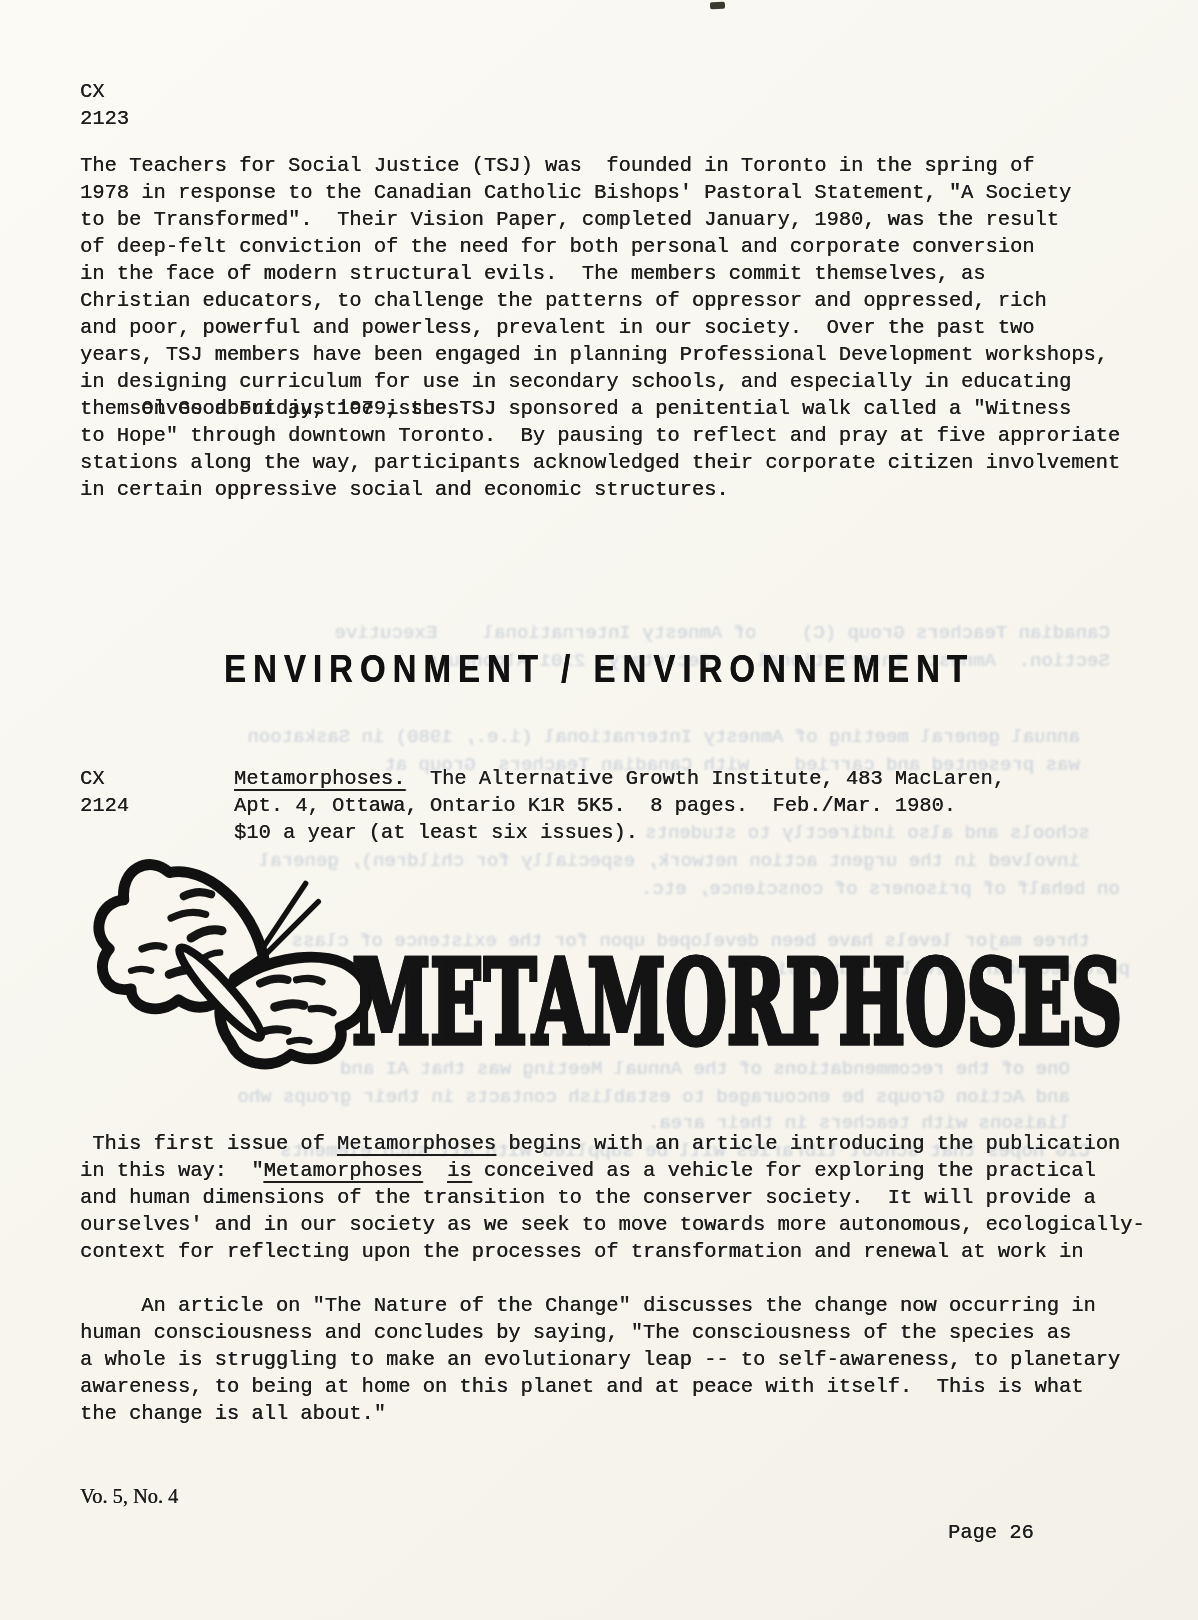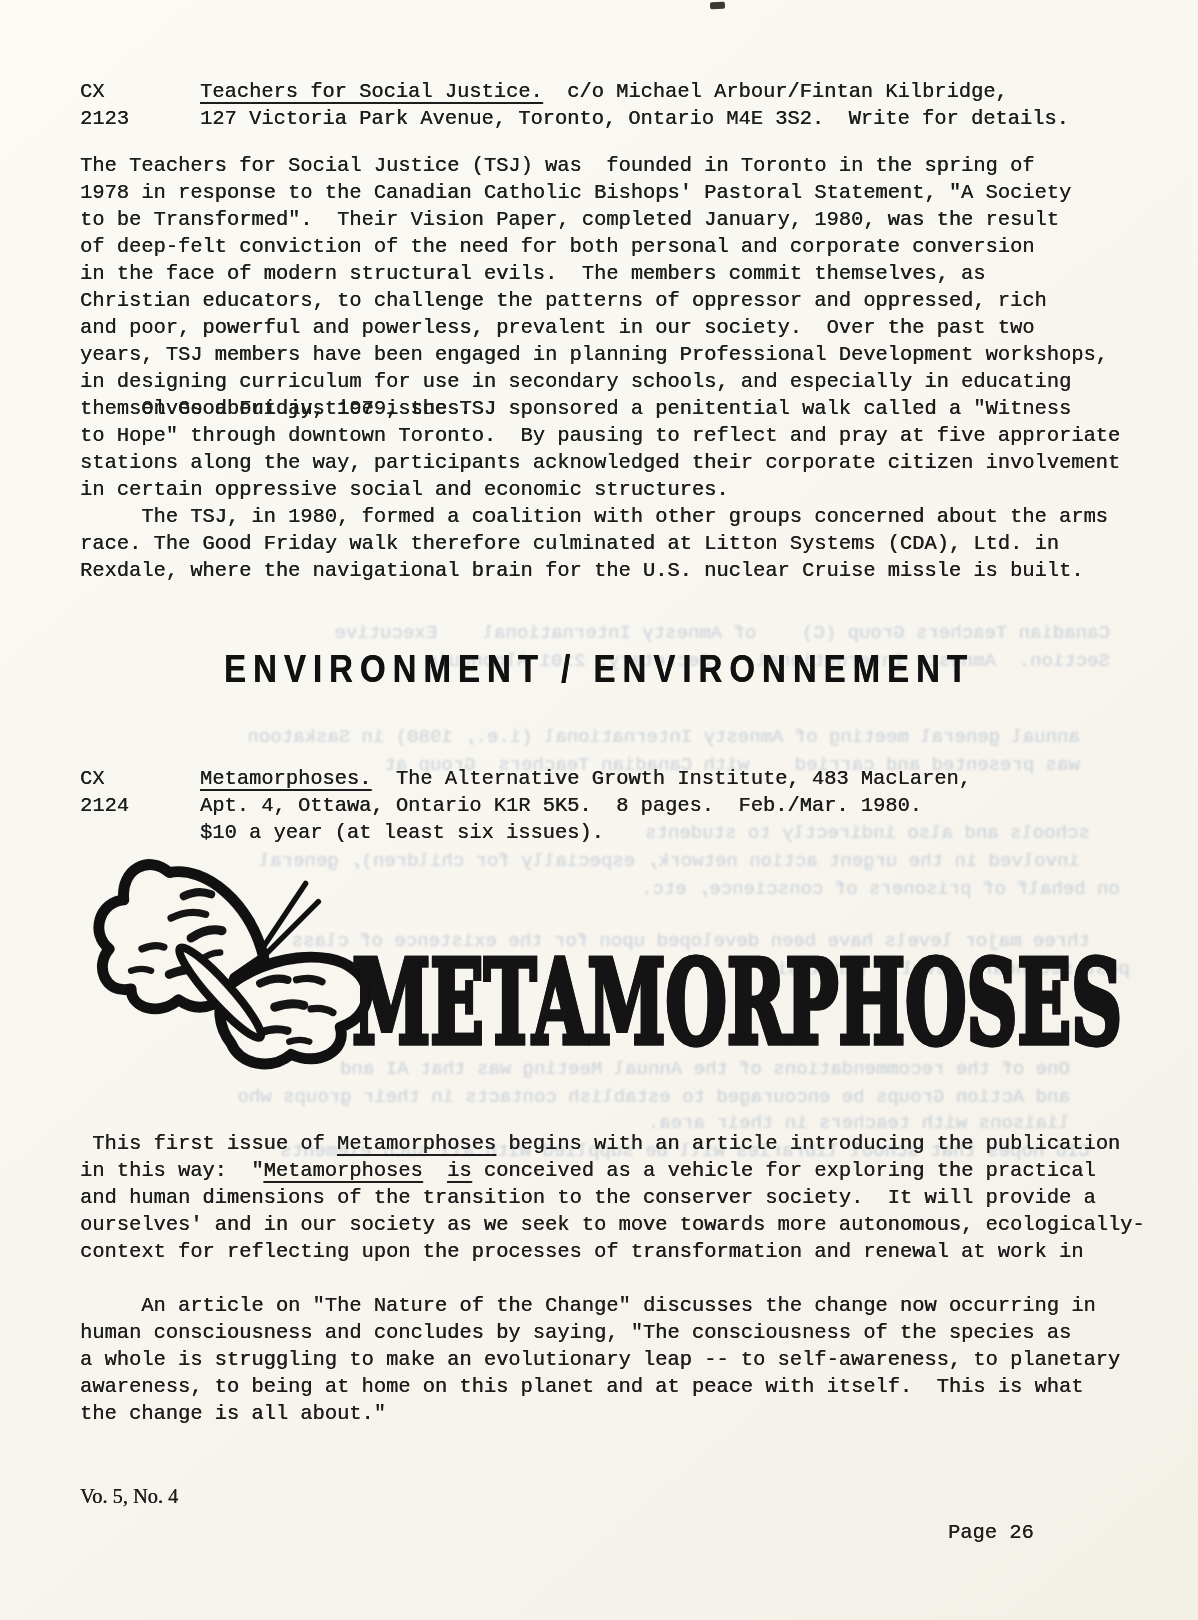--- a/index.html
+++ b/index.html
@@ -12,21 +12,21 @@
   .ink{text-shadow:0.35px 0 0 currentColor;}
   .layer{position:absolute;z-index:2;}
   .bleed-layer{position:absolute;inset:0;z-index:1;pointer-events:none;}
   .bleed-line{
     position:absolute;width:960px;white-space:pre;
     font-family:"Liberation Mono",monospace;font-size:19px;
     color:#9fadc6;opacity:.42;filter:blur(1.3px);
     transform:scaleX(-1);
   }
   .speck{position:absolute;top:2px;left:710px;width:15px;height:7px;background:#3a3a30;border-radius:2px;z-index:3;transform:rotate(-2deg);}
-  .entry{display:flex;}
+  .entry{display:flex;gap:34px;}
   .entry-label{width:120px;white-space:pre;}
   .entry-text .tline{white-space:pre;height:27px;}
   .para{white-space:pre-wrap;width:1070px;}
   .richpara .tline{white-space:pre;height:27px;}
   .u{text-decoration:underline;text-underline-offset:5px;text-decoration-thickness:2px;}
   .section-header{
     left:0;width:1198px;text-align:center;
     font-family:"Liberation Sans","DejaVu Sans",sans-serif;
     font-weight:bold;font-size:33px;letter-spacing:7px;
     color:#111;transform:scaleY(1.18);
@@ -54,43 +54,36 @@
     <div class="bleed-line" style="top:928px;left:130px">three major levels have been developed upon for the existence of class</div>
     <div class="bleed-line" style="top:956px;left:170px">post-secondary level.  (analysis</div>
     <div class="bleed-line" style="top:1056px;left:110px">One of the recommendations of the Annual Meeting was that AI and</div>
     <div class="bleed-line" style="top:1084px;left:110px">and Action Groups be encouraged to establish contacts in their groups who</div>
     <div class="bleed-line" style="top:1110px;left:110px">liaisons with teachers in their area.</div>
     <div class="bleed-line" style="top:1138px;left:130px">CIG hopes that school libraries will be supplied with all such elements</div>
   </div>
 
   <div class="layer entry" style="top:78px;left:80px">
     <div class="entry-label"><span>CX</span><br><span>2123</span></div>
-    <div class="entry-text richpara">
-        <div class="tline"><span class="u">Teachers for Social Justice.</span><span>  c/o Michael Arbour/Fintan Kilbridge,</span></div>
-        <div class="tline"><span>127 Victoria Park Avenue, Toronto, Ontario M4E 3S2.  Write for details.</span></div>
-      </div>
   </div>
 
   <div class="layer para" style="top:152px;left:80px">The Teachers for Social Justice (TSJ) was  founded in Toronto in the spring of
 1978 in response to the Canadian Catholic Bishops' Pastoral Statement, "A Society
 to be Transformed".  Their Vision Paper, completed January, 1980, was the result
 of deep-felt conviction of the need for both personal and corporate conversion
 in the face of modern structural evils.  The members commit themselves, as
 Christian educators, to challenge the patterns of oppressor and oppressed, rich
 and poor, powerful and powerless, prevalent in our society.  Over the past two
 years, TSJ members have been engaged in planning Professional Development workshops,
 in designing curriculum for use in secondary schools, and especially in educating
 themselves about justice issues.</div>
   <div class="layer para" style="top:395px;left:80px">     On Good Friday, 1979, the TSJ sponsored a penitential walk called a "Witness
 to Hope" through downtown Toronto.  By pausing to reflect and pray at five approriate
 stations along the way, participants acknowledged their corporate citizen involvement
 in certain oppressive social and economic structures.</div>
-  <div class="layer para" style="top:503px;left:80px">     The TSJ, in 1980, formed a coalition with other groups concerned about the arms
-race. The Good Friday walk therefore culminated at Litton Systems (CDA), Ltd. in
-Rexdale, where the navigational brain for the U.S. nuclear Cruise missle is built.</div>
 
   <div class="layer section-header" style="top:655px">ENVIRONMENT / ENVIRONNEMENT</div>
 
   <div class="layer entry" style="top:765px;left:80px">
     <div class="entry-label"><span>CX</span><br><span>2124</span></div>
     <div class="entry-text richpara">
         <div class="tline"><span class="u">Metamorphoses.</span><span>  The Alternative Growth Institute, 483 MacLaren,</span></div>
         <div class="tline"><span>Apt. 4, Ottawa, Ontario K1R 5K5.  8 pages.  Feb./Mar. 1980.</span></div>
         <div class="tline"><span>$10 a year (at least six issues).</span></div>
       </div>

